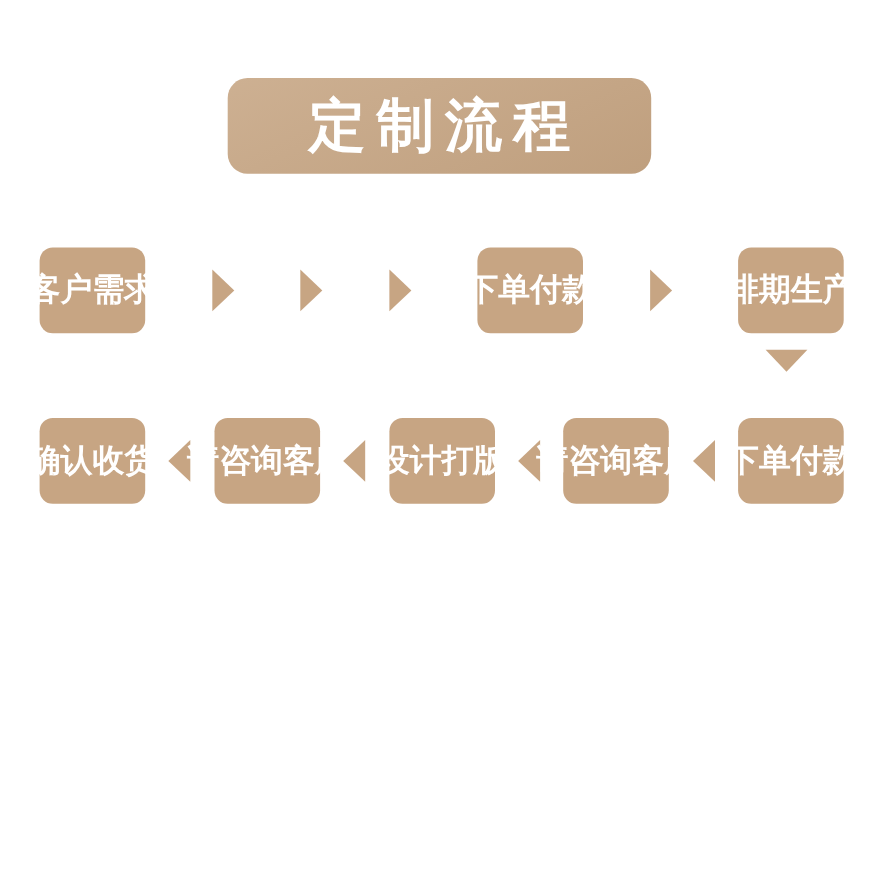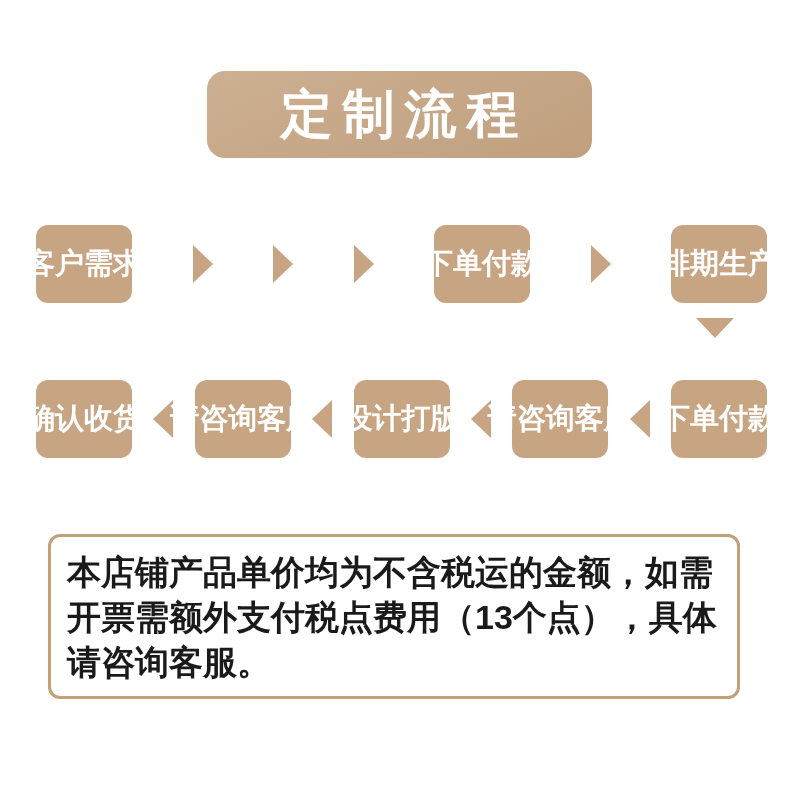--- a/index.html
+++ b/index.html
@@ -111,19 +111,14 @@
     <div class="arr-left"></div>
     <div class="step">请咨询客服</div>
     <div class="arr-left"></div>
     <div class="step">设计打版</div>
     <div class="arr-left"></div>
     <div class="step">请咨询客服</div>
     <div class="arr-left"></div>
     <div class="step">下单付款</div>
   </div>
 
-  <div class="note">
-    <div class="note-line">本店铺产品单价均为不含税运的金额，如需</div>
-    <div class="note-line">开票需额外支付税点费用（13个点），具体</div>
-    <div class="note-line">请咨询客服。</div>
-  </div>
 
 </div>
 
 </body></html>

